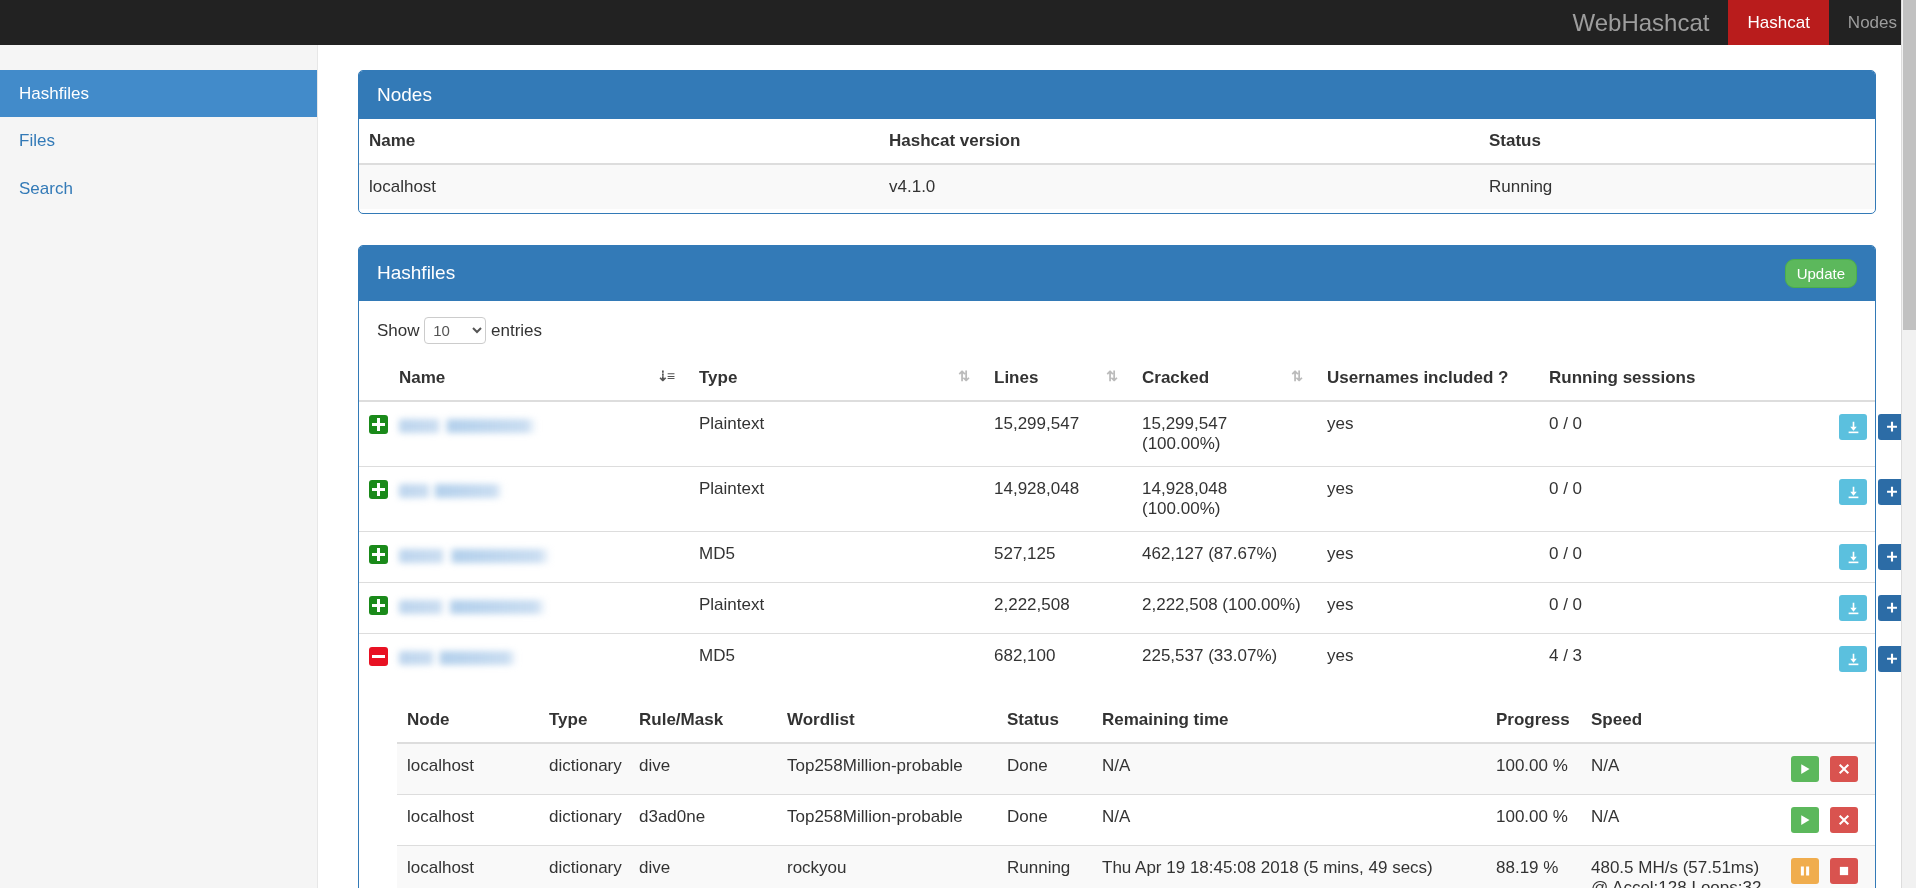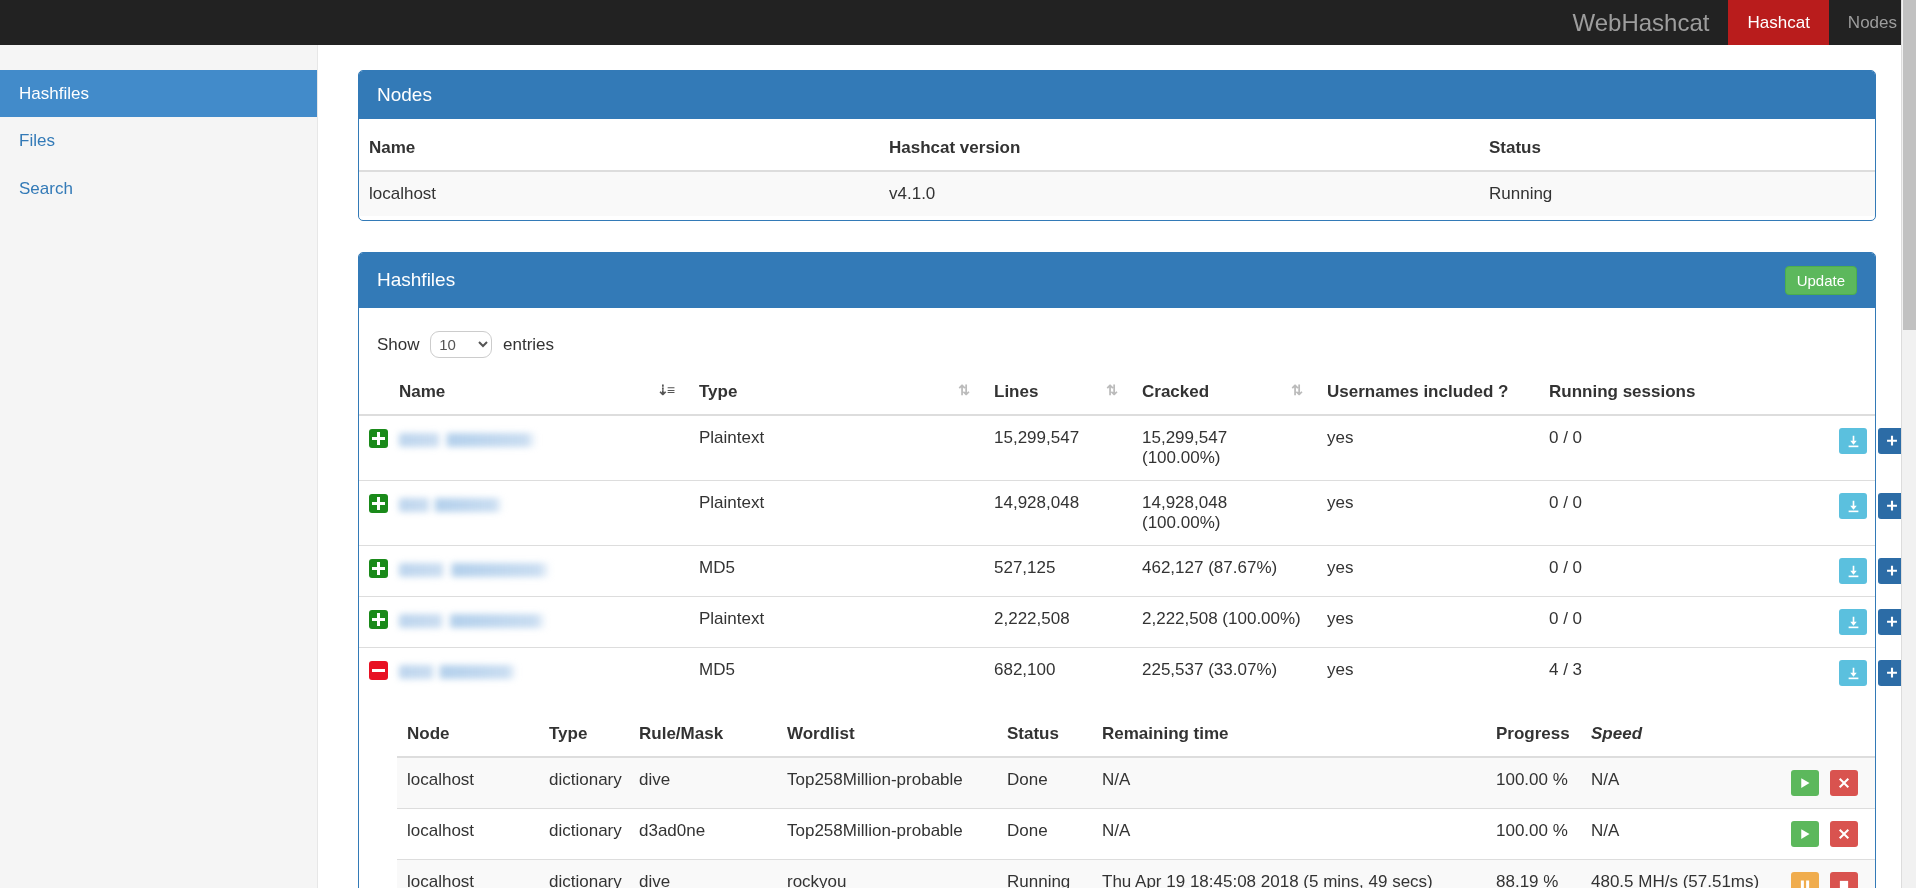--- a/index.html
+++ b/index.html
@@ -86,29 +86,29 @@
     border-top-left-radius: 4px;
     border-top-right-radius: 4px;
     font-size: 19px;
     line-height: 1.1;
     display: flex;
     align-items: center;
     justify-content: space-between;
     min-height: 48px;
   }
   .panel-title { font-size: 19px; }
-  .panel-body { padding: 7px 0 4px 0; }
+  .panel-body { padding: 0 0 4px 0; }
 
   .btn-update {
     background: #5cb85c;
     border: 1px solid #4cae4c;
     color: #fff;
     font-size: 15px;
     padding: 3px 11px;
-    border-radius: 4px;
+    border-radius: 9px;
     cursor: pointer;
     line-height: 1.4;
   }
 
   
   table.tbl { width: 100%; border-collapse: collapse; }
   table.tbl th {
     text-align: left;
     font-weight: bold;
     font-size: 17px;
@@ -131,24 +131,24 @@
   .dt-top {
     display: flex;
     justify-content: space-between;
     align-items: center;
     padding: 16px 18px 12px 18px;
   }
   .dt-len, .dt-filter { font-size: 17px; color: #333; }
   .dt-len select {
     font-size: 15px;
     padding: 3px 4px;
-    margin: 0 6px;
+    margin: 0 0;
     width: 62px;
     border: 1px solid #ccc;
-    border-radius: 9px;
+    border-radius: 4px;
     background: #fff;
     color: #555;
   }
   .dt-filter input {
     font-size: 17px;
     padding: 5px 8px;
     margin-left: 8px;
     width: 162px;
     height: 31px;
     border: 1px solid #ccc;
@@ -243,21 +243,21 @@
     padding: 10px 10px; border-bottom: 2px solid #ddd; white-space: nowrap;
   }
   .sub-table td {
     padding: 11px 10px; font-size: 17px; border-top: 1px solid #ddd;
     vertical-align: top;
   }
   .sub-table tbody tr:nth-child(odd) { background: #f9f9f9; }
   .sub-table tbody tr:first-child td { border-top: none; }
   .sc-node{width:142px;} .sc-type{width:90px;} .sc-rule{width:148px;}
   .sc-word{width:220px;} .sc-stat{width:95px;} .sc-rem{width:394px;}
-  .sc-prog{width:95px;} .sc-speed{width:200px;font-style:italic;} .sc-act{width:auto;}
+  .sc-prog{width:95px;} .sc-speed{width:200px;} .sc-act{width:auto;}
 
   
   .scrollbar {
     position: absolute; top: 0; right: 0;
     width: 15px; height: 888px;
     background: #f1f1f1; border-left: 1px solid #dcdcdc;
     z-index: 40;
   }
   .scrollbar-thumb {
     position: absolute; top: 0; left: 1px;

